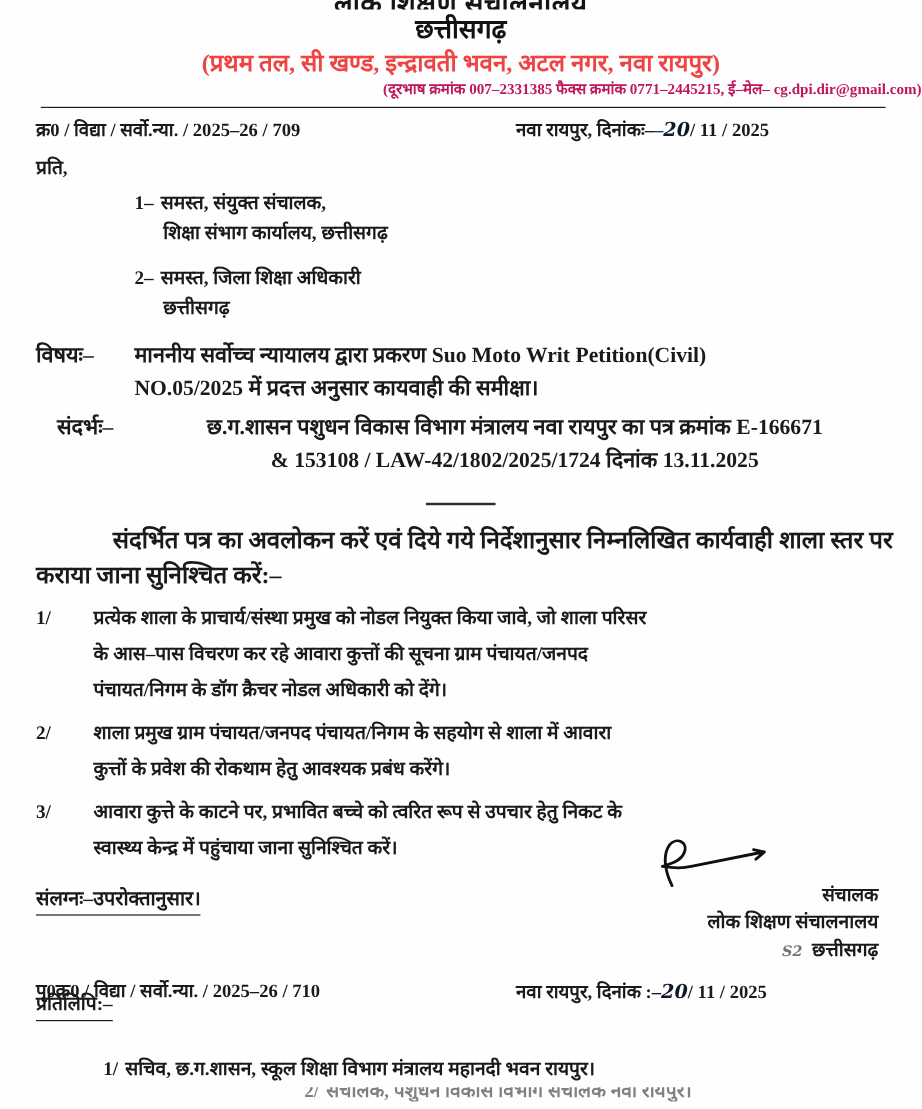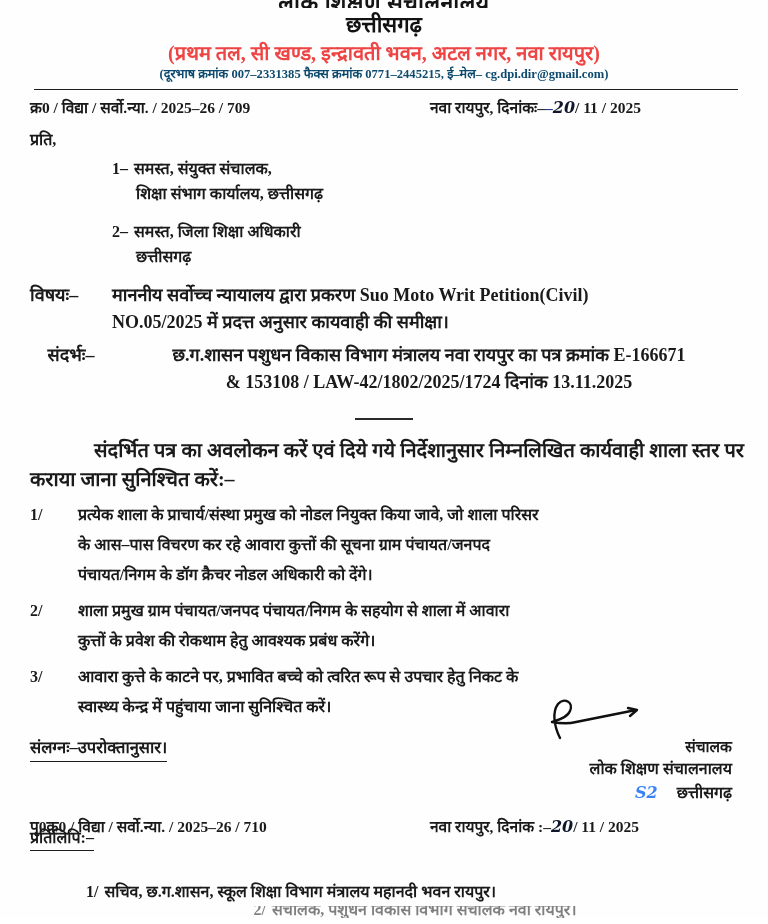--- a/index.html
+++ b/index.html
@@ -50,21 +50,22 @@
     font-weight: 700;
     line-height: 21px;
     margin-top: 3px;
     color: #ef4444;
   }
   .hdr-contact {
     font-size: 12.6px;
     font-weight: 700;
     line-height: 19px;
     margin-top: 1px;
-    color: #0c4a6e;
+    color: #be185d;
+    text-align: right;
   }
   .rule {
     border: 0;
     border-top: 1.6px solid #1e1e1e;
     margin: 5px 30px 0 34px;
   }
 
   
   .refrow {
     display: flex;
@@ -195,26 +196,26 @@
     font-weight: 700;
     line-height: 24px;
   }
   .sig-state-row {
     font-size: 16px;
     font-weight: 700;
     line-height: 24px;
     position: relative;
   }
   .sig-initials {
-    color: #3b82f6;
+    color: #737373;
     font-family: "DejaVu Serif", serif;
     font-style: italic;
     font-weight: 700;
-    font-size: 16px;
-    margin-right: 19px;
+    font-size: 12px;
+    margin-right: 8px;
   }
 
   
   .footrow {
     position: absolute;
     left: 0; right: 0;
     top: 822px;
     display: flex;
     padding: 0 38px 0 30px;
     font-size: 15.5px;

